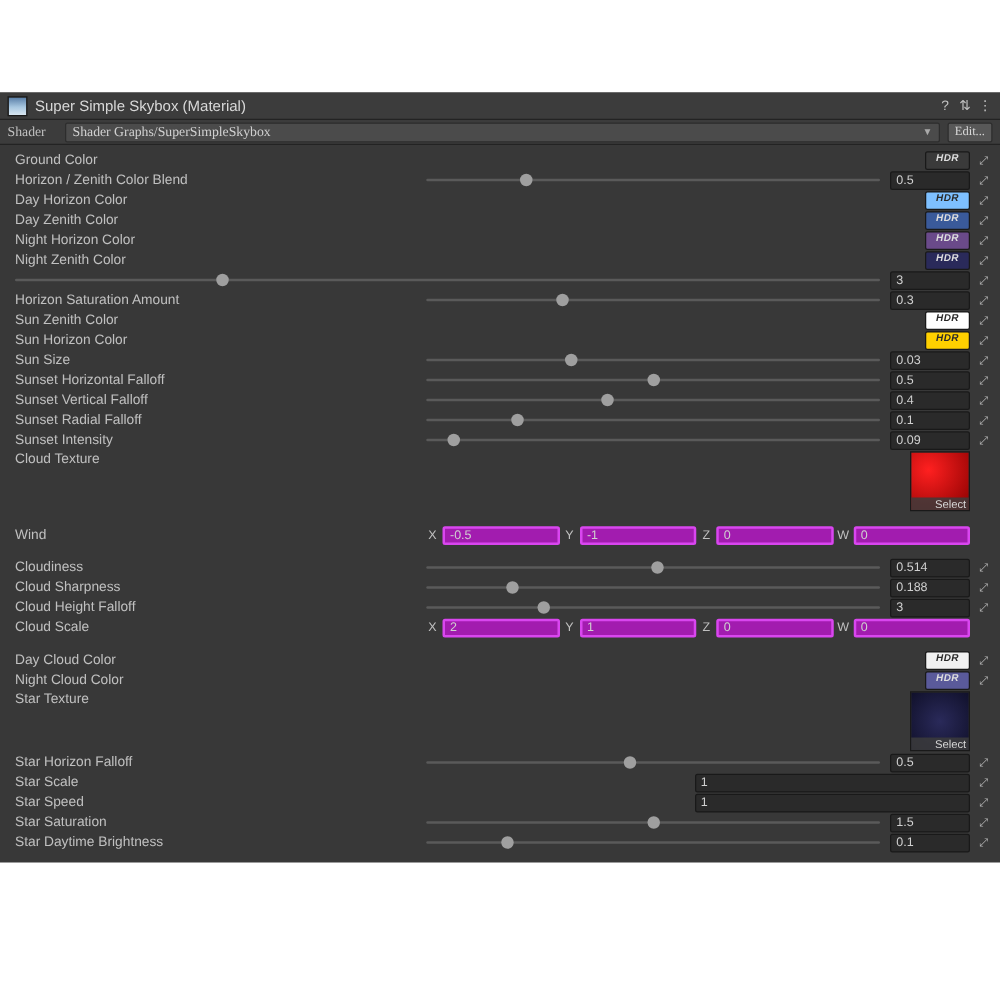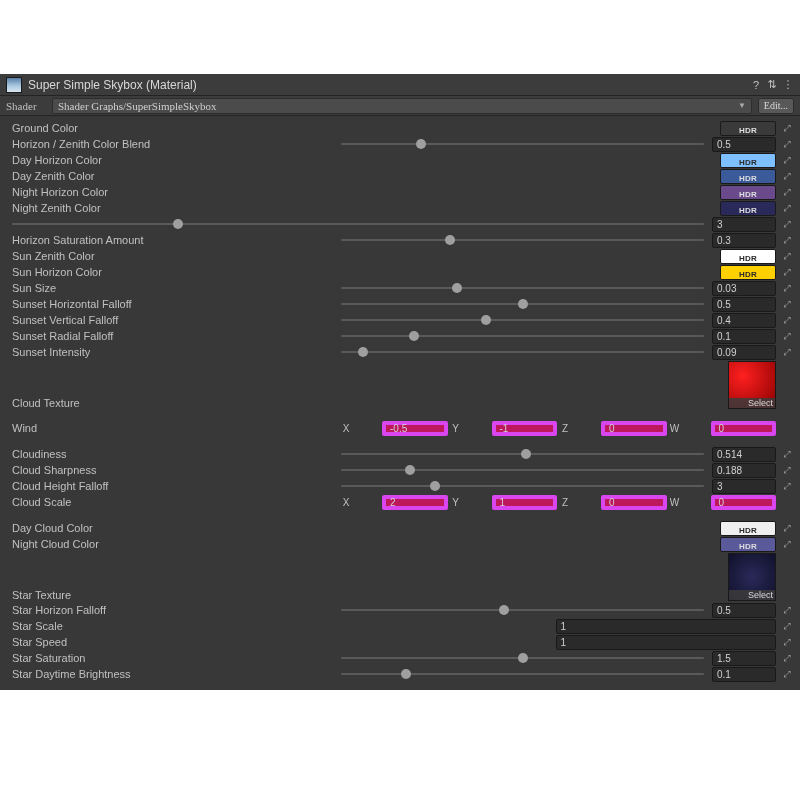--- a/index.html
+++ b/index.html
@@ -119,30 +119,31 @@
     background: #2a2a2a;
     border: 1px solid #191919;
     border-radius: 2px;
     color: #d0d0d0;
     font-size: 10px;
     padding: 0 4px;
     display: flex;
     align-items: center;
   }
   .color-swatch {
-    width: 56px;
+    width: 36px;
     height: 15px;
     border: 1px solid #191919;
     border-radius: 2px;
     display: flex;
-    align-items: flex-end;
+    align-items: flex-start;
     justify-content: center;
     font-size: 8px;
     font-weight: bold;
     position: relative;
+    font-style: italic;
   }
   .hdr-badge {
     font-size: 8px;
     color: #2a2a2a;
     letter-spacing: 0.3px;
   }
   .expand-btn {
     width: 14px;
     height: 15px;
     display: flex;
@@ -160,33 +161,32 @@
   }
   .vec-label {
     font-size: 10px;
     color: #c0c0c0;
     width: 10px;
     text-align: center;
   }
   .vec-field {
     flex: 1;
     height: 15px;
-    background: #be185d;
-    border: 4px solid #d946ef;
+    background: #a21caf;
+    border: 2px solid #d946ef;
     border-radius: 2px;
     color: #d0d0d0;
     font-size: 10px;
     padding: 0 4px;
     display: flex;
     align-items: center;
-    margin-left: 28px;
   }
   .tex-row {
     display: flex;
-    align-items: flex-end;
+    align-items: flex-start;
     padding: 1px 6px 1px 12px;
     gap: 4px;
   }
   .tex-thumb {
     width: 48px;
     height: 48px;
     border: 1px solid #191919;
     position: relative;
     margin-left: auto;
   }

